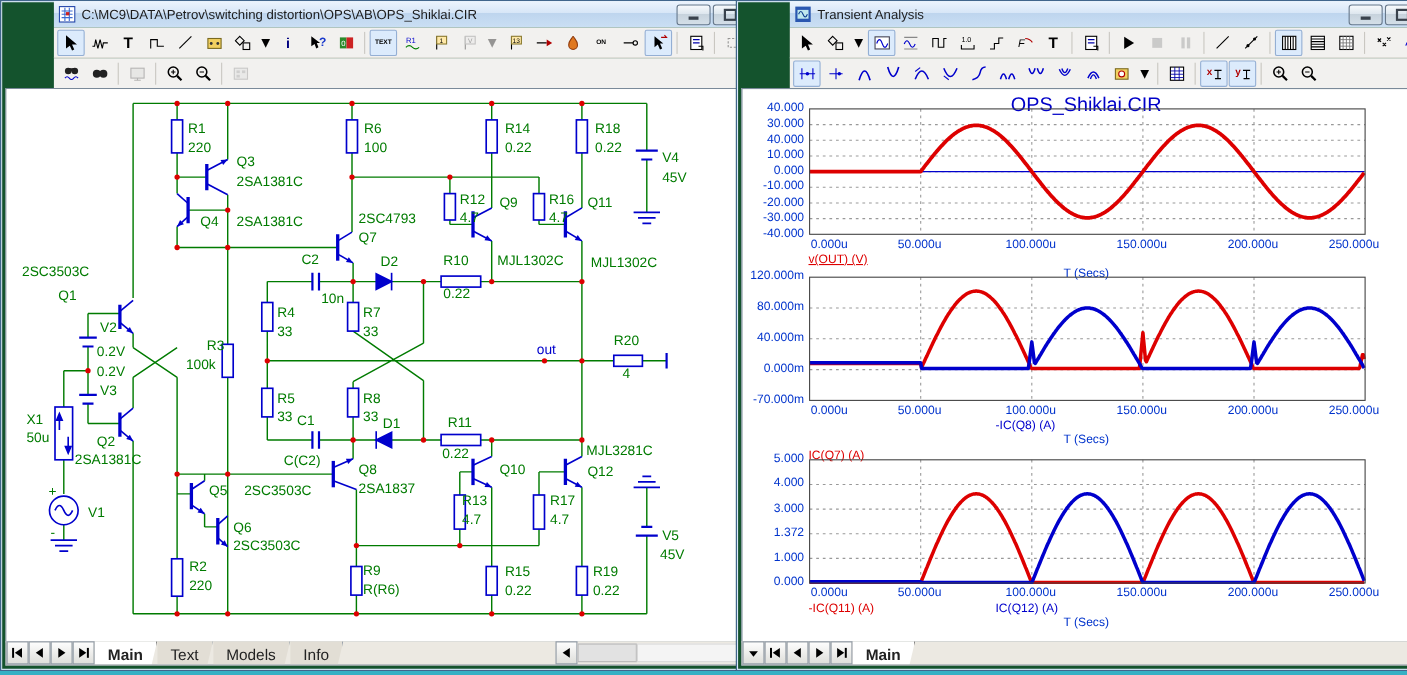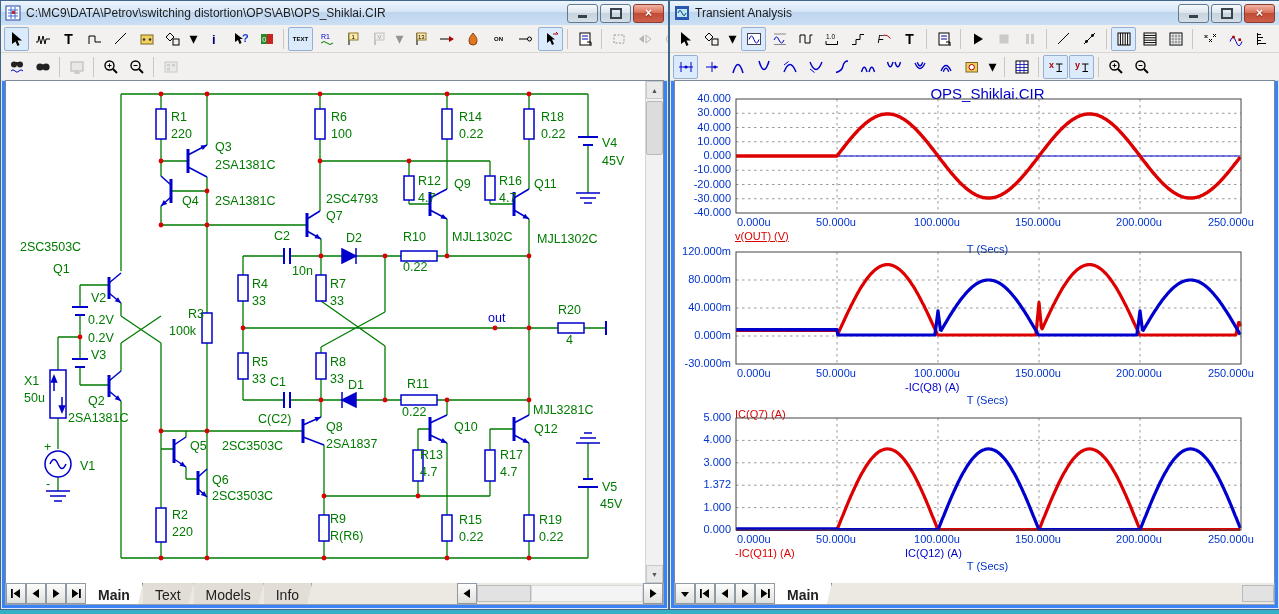--- a/index.html
+++ b/index.html
@@ -1,16 +1,16 @@
 <!DOCTYPE html>
 <html><head>
 <meta charset="utf-8">
 <style>
   html,body{margin:0;padding:0;width:1279px;height:614px;overflow:hidden;background:#35b0c4;font-family:"Liberation Sans",sans-serif;}
-  .win{position:absolute;top:0;height:608px;background:#3b82f6;border:1px solid #41668c;box-shadow:inset 0 0 0 1px #dcebfa;}
+  .win{position:absolute;top:0;height:608px;background:#14532d;border:1px solid #41668c;box-shadow:inset 0 0 0 1px #dcebfa;padding-left:48px;}
   #leftwin{left:0;width:667px;}
   #rightwin{left:669px;width:609px;}
   .titlebar{height:24px;display:flex;align-items:center;padding:0 4px;gap:5px;
     background:linear-gradient(#ecf4fd,#d7e6f7 45%,#bed5ee 46%,#cadff4);color:#1c1c1c;font-size:12px;white-space:nowrap;overflow:hidden;}
   .title-text{flex:1 1 auto;overflow:hidden;text-overflow:ellipsis;}
   .winbtns{display:flex;gap:2px;margin-left:4px;}
   .wbtn{width:29px;height:17px;border:1px solid #67788a;border-radius:3px;display:flex;align-items:center;justify-content:center;
     background:linear-gradient(#f7fafc,#dde6ee 45%,#c6d2dc 46%,#d4dfe8);}
   .wbtn.close{background:linear-gradient(#f1b5a6,#da705a 45%,#c04a34 46%,#cd604c);border-color:#8d3b2c;}
   .glyph-min{width:9px;height:3px;background:#39424d;margin-top:6px;}
@@ -33,21 +33,21 @@
   .tabbar{position:absolute;left:4px;right:4px;bottom:4px;height:21px;background:#ece9e2;border:1px solid #9aa4ae;border-top:none;display:flex;align-items:stretch;}
   .navbtn{width:18px;border:1px solid #8f9aa5;background:linear-gradient(#fdfdfd,#dfdfdb);display:flex;align-items:center;justify-content:center;flex:0 0 auto;}
   .tab{padding:2px 12px 0 12px;font-size:14px;color:#222;border-right:1px solid #8f9aa5;background:#e2ded5;display:flex;align-items:center;flex:0 0 auto;clip-path:polygon(0 0,100% 0,calc(100% - 5px) 100%,0 100%);}
   .tab.activetab{background:#fff;font-weight:bold;border-right:1px solid #555;}
   .tabwell{flex:1 1 auto;}
   .hsb{display:flex;flex:0 0 auto;align-items:stretch;}
   .sb-thumb-h{width:52px;background:#e2e2e2;border:1px solid #b9b9b9;margin:2px 0;}
   .hsb .trk{width:110px;background:#f4f4f4;border:1px solid #d9d9d9;margin:2px 0;}
   .plotclient{position:absolute;left:4px;right:4px;top:79px;bottom:25px;background:#fff;border:1px solid #7a8a99;overflow:hidden;}
   .plotblock{position:absolute;left:0;width:100%;}
-  .ptitle{position:absolute;font-size:15px;color:#0000c8;transform:translateX(-50%);white-space:nowrap;}
+  .ptitle{position:absolute;font-size:18px;color:#0000c8;transform:translateX(-50%);white-space:nowrap;}
   .ylab{position:absolute;font-size:11px;color:#0033cc;text-align:right;width:56px;white-space:nowrap;}
   .xlab{position:absolute;font-size:11px;color:#0033cc;white-space:nowrap;}
   .legend{position:absolute;font-size:11px;white-space:nowrap;}
   .axislabel{position:absolute;font-size:11px;color:#0033cc;transform:translateX(-50%);white-space:nowrap;}
   .plotsvg{position:absolute;}
   svg text{font-family:"Liberation Sans",sans-serif;}
 </style>
 </head>
 <body>
 
@@ -871,21 +871,21 @@
         <div class="xlab" style="top: 131px; left: 464px; transform: translateX(-50%);">200.000u</div>
         <div class="xlab" style="top: 131px; left: 565px; transform: translateX(-70%);">250.000u</div>
         <div class="legend" style="left: 60px; top: 145px; color: rgb(221, 0, 0); text-decoration: underline;">v(OUT) (V)</div>
         <div class="axislabel" style="left: 312.5px; top: 158px;">T (Secs)</div>
       </div>
       <div class="plotblock" style="top: 170px; height: 165px;">
         <div class="ylab" style="left: 0px; top: -6px;">120.000m</div>
         <div class="ylab" style="left: 0px; top: 22px;">80.000m</div>
         <div class="ylab" style="left: 0px; top: 50px;">40.000m</div>
         <div class="ylab" style="left: 0px; top: 78px;">0.000m</div>
-        <div class="ylab" style="left: 0px; top: 106px;">-30.000m</div>
+        <div class="ylab" style="left: 0px; top: 106px;">-70.000m</div>
         <svg class="plotsvg" style="left:60px;top:0px" width="507" height="114">
           <line x1="102" y1="1" x2="102" y2="113" stroke="#999" stroke-dasharray="2.5,3.5"></line>
           <line x1="203" y1="1" x2="203" y2="113" stroke="#999" stroke-dasharray="2.5,3.5"></line>
           <line x1="304" y1="1" x2="304" y2="113" stroke="#999" stroke-dasharray="2.5,3.5"></line>
           <line x1="405" y1="1" x2="405" y2="113" stroke="#999" stroke-dasharray="2.5,3.5"></line>
           <line x1="1" y1="29" x2="506" y2="29" stroke="#999" stroke-dasharray="2.5,3.5"></line>
           <line x1="1" y1="57" x2="506" y2="57" stroke="#999" stroke-dasharray="2.5,3.5"></line>
           <line x1="1" y1="85" x2="506" y2="85" stroke="#999" stroke-dasharray="2.5,3.5"></line>
           <polyline points="1.0,79.4 1.8,79.4 2.6,79.4 3.4,79.4 4.2,79.4 5.0,79.4 5.8,79.4 6.7,79.4 7.5,79.4 8.3,79.4 9.1,79.4 9.9,79.4 10.7,79.4 11.5,79.4 12.3,79.4 13.1,79.4 13.9,79.4 14.7,79.4 15.5,79.4 16.4,79.4 17.2,79.4 18.0,79.4 18.8,79.4 19.6,79.4 20.4,79.4 21.2,79.4 22.0,79.4 22.8,79.4 23.6,79.4 24.4,79.4 25.2,79.4 26.0,79.4 26.9,79.4 27.7,79.4 28.5,79.4 29.3,79.4 30.1,79.4 30.9,79.4 31.7,79.4 32.5,79.4 33.3,79.4 34.1,79.4 34.9,79.4 35.7,79.4 36.6,79.4 37.4,79.4 38.2,79.4 39.0,79.4 39.8,79.4 40.6,79.4 41.4,79.4 42.2,79.4 43.0,79.4 43.8,79.4 44.6,79.4 45.4,79.4 46.2,79.4 47.1,79.4 47.9,79.4 48.7,79.4 49.5,79.4 50.3,79.4 51.1,79.4 51.9,79.4 52.7,79.4 53.5,79.4 54.3,79.4 55.1,79.4 55.9,79.4 56.8,79.4 57.6,79.4 58.4,79.4 59.2,79.4 60.0,79.4 60.8,79.4 61.6,79.4 62.4,79.4 63.2,79.4 64.0,79.4 64.8,79.4 65.6,79.4 66.4,79.4 67.3,79.4 68.1,79.4 68.9,79.4 69.7,79.4 70.5,79.4 71.3,79.4 72.1,79.4 72.9,79.4 73.7,79.4 74.5,79.4 75.3,79.4 76.1,79.4 77.0,79.4 77.8,79.4 78.6,79.4 79.4,79.4 80.2,79.4 81.0,79.4 81.8,79.4 82.6,79.4 83.4,79.4 84.2,79.4 85.0,79.4 85.8,79.4 86.6,79.4 87.5,79.4 88.3,79.4 89.1,79.4 89.9,79.4 90.7,79.4 91.5,79.4 92.3,79.4 93.1,79.4 93.9,79.4 94.7,79.4 95.5,79.4 96.3,79.4 97.2,79.4 98.0,79.4 98.8,79.4 99.6,79.4 100.4,79.4 101.2,79.4 102.0,79.4 102.8,83.2 103.6,81.4 104.4,79.6 105.2,77.8 106.0,76.1 106.8,74.3 107.7,72.5 108.5,70.7 109.3,69.0 110.1,67.2 110.9,65.5 111.7,63.8 112.5,62.1 113.3,60.4 114.1,58.7 114.9,57.1 115.7,55.4 116.5,53.8 117.4,52.2 118.2,50.6 119.0,49.0 119.8,47.5 120.6,46.0 121.4,44.5 122.2,43.0 123.0,41.6 123.8,40.2 124.6,38.8 125.4,37.4 126.2,36.1 127.0,34.8 127.9,33.6 128.7,32.3 129.5,31.1 130.3,30.0 131.1,28.9 131.9,27.8 132.7,26.7 133.5,25.7 134.3,24.7 135.1,23.8 135.9,22.9 136.7,22.0 137.6,21.2 138.4,20.4 139.2,19.7 140.0,18.9 140.8,18.3 141.6,17.7 142.4,17.1 143.2,16.6 144.0,16.1 144.8,15.6 145.6,15.2 146.4,14.9 147.2,14.6 148.1,14.3 148.9,14.1 149.7,13.9 150.5,13.7 151.3,13.7 152.1,13.6 152.9,13.6 153.7,13.7 154.5,13.7 155.3,13.9 156.1,14.1 156.9,14.3 157.8,14.6 158.6,14.9 159.4,15.2 160.2,15.6 161.0,16.1 161.8,16.6 162.6,17.1 163.4,17.7 164.2,18.3 165.0,18.9 165.8,19.7 166.6,20.4 167.4,21.2 168.3,22.0 169.1,22.9 169.9,23.8 170.7,24.7 171.5,25.7 172.3,26.7 173.1,27.8 173.9,28.9 174.7,30.0 175.5,31.1 176.3,32.3 177.1,33.6 178.0,34.8 178.8,36.1 179.6,37.4 180.4,38.8 181.2,40.2 182.0,41.6 182.8,43.0 183.6,44.5 184.4,46.0 185.2,47.5 186.0,49.0 186.8,50.6 187.6,52.2 188.5,53.8 189.3,55.4 190.1,57.1 190.9,58.7 191.7,60.4 192.5,62.1 193.3,63.8 194.1,65.5 194.9,67.2 195.7,69.0 196.5,70.7 197.3,72.5 198.2,74.3 199.0,76.1 199.8,77.8 200.6,79.6 201.4,81.4 202.2,83.2 203.0,84.0 203.8,84.0 204.6,84.0 205.4,84.0 206.2,84.0 207.0,84.0 207.8,84.0 208.7,84.0 209.5,84.0 210.3,84.0 211.1,84.0 211.9,84.0 212.7,84.0 213.5,84.0 214.3,84.0 215.1,84.0 215.9,84.0 216.7,84.0 217.5,84.0 218.4,84.0 219.2,84.0 220.0,84.0 220.8,84.0 221.6,84.0 222.4,84.0 223.2,84.0 224.0,84.0 224.8,84.0 225.6,84.0 226.4,84.0 227.2,84.0 228.0,84.0 228.9,84.0 229.7,84.0 230.5,84.0 231.3,84.0 232.1,84.0 232.9,84.0 233.7,84.0 234.5,84.0 235.3,84.0 236.1,84.0 236.9,84.0 237.7,84.0 238.6,84.0 239.4,84.0 240.2,84.0 241.0,84.0 241.8,84.0 242.6,84.0 243.4,84.0 244.2,84.0 245.0,84.0 245.8,84.0 246.6,84.0 247.4,84.0 248.2,84.0 249.1,84.0 249.9,84.0 250.7,84.0 251.5,84.0 252.3,84.0 253.1,84.0 253.9,84.0 254.7,84.0 255.5,84.0 256.3,84.0 257.1,84.0 257.9,84.0 258.8,84.0 259.6,84.0 260.4,84.0 261.2,84.0 262.0,84.0 262.8,84.0 263.6,84.0 264.4,84.0 265.2,84.0 266.0,84.0 266.8,84.0 267.6,84.0 268.4,84.0 269.3,84.0 270.1,84.0 270.9,84.0 271.7,84.0 272.5,84.0 273.3,84.0 274.1,84.0 274.9,84.0 275.7,84.0 276.5,84.0 277.3,84.0 278.1,84.0 279.0,84.0 279.8,84.0 280.6,84.0 281.4,84.0 282.2,84.0 283.0,84.0 283.8,84.0 284.6,84.0 285.4,84.0 286.2,84.0 287.0,84.0 287.8,84.0 288.6,84.0 289.5,84.0 290.3,84.0 291.1,84.0 291.9,84.0 292.7,84.0 293.5,84.0 294.3,84.0 295.1,84.0 295.9,84.0 296.7,84.0 297.5,84.0 298.3,84.0 299.2,84.0 300.0,84.0 300.8,84.0 301.6,76.6 302.4,68.2 303.2,59.8 304.0,51.4 304.8,59.8 305.6,68.2 306.4,76.6 307.2,77.8 308.0,76.1 308.8,74.3 309.7,72.5 310.5,70.7 311.3,69.0 312.1,67.2 312.9,65.5 313.7,63.8 314.5,62.1 315.3,60.4 316.1,58.7 316.9,57.1 317.7,55.4 318.5,53.8 319.4,52.2 320.2,50.6 321.0,49.0 321.8,47.5 322.6,46.0 323.4,44.5 324.2,43.0 325.0,41.6 325.8,40.2 326.6,38.8 327.4,37.4 328.2,36.1 329.0,34.8 329.9,33.6 330.7,32.3 331.5,31.1 332.3,30.0 333.1,28.9 333.9,27.8 334.7,26.7 335.5,25.7 336.3,24.7 337.1,23.8 337.9,22.9 338.7,22.0 339.6,21.2 340.4,20.4 341.2,19.7 342.0,18.9 342.8,18.3 343.6,17.7 344.4,17.1 345.2,16.6 346.0,16.1 346.8,15.6 347.6,15.2 348.4,14.9 349.2,14.6 350.1,14.3 350.9,14.1 351.7,13.9 352.5,13.7 353.3,13.7 354.1,13.6 354.9,13.6 355.7,13.7 356.5,13.7 357.3,13.9 358.1,14.1 358.9,14.3 359.8,14.6 360.6,14.9 361.4,15.2 362.2,15.6 363.0,16.1 363.8,16.6 364.6,17.1 365.4,17.7 366.2,18.3 367.0,18.9 367.8,19.7 368.6,20.4 369.4,21.2 370.3,22.0 371.1,22.9 371.9,23.8 372.7,24.7 373.5,25.7 374.3,26.7 375.1,27.8 375.9,28.9 376.7,30.0 377.5,31.1 378.3,32.3 379.1,33.6 380.0,34.8 380.8,36.1 381.6,37.4 382.4,38.8 383.2,40.2 384.0,41.6 384.8,43.0 385.6,44.5 386.4,46.0 387.2,47.5 388.0,49.0 388.8,50.6 389.6,52.2 390.5,53.8 391.3,55.4 392.1,57.1 392.9,58.7 393.7,60.4 394.5,62.1 395.3,63.8 396.1,65.5 396.9,67.2 397.7,69.0 398.5,70.7 399.3,72.5 400.2,74.3 401.0,76.1 401.8,77.8 402.6,79.6 403.4,81.4 404.2,83.2 405.0,84.0 405.8,84.0 406.6,84.0 407.4,84.0 408.2,84.0 409.0,84.0 409.8,84.0 410.7,84.0 411.5,84.0 412.3,84.0 413.1,84.0 413.9,84.0 414.7,84.0 415.5,84.0 416.3,84.0 417.1,84.0 417.9,84.0 418.7,84.0 419.5,84.0 420.4,84.0 421.2,84.0 422.0,84.0 422.8,84.0 423.6,84.0 424.4,84.0 425.2,84.0 426.0,84.0 426.8,84.0 427.6,84.0 428.4,84.0 429.2,84.0 430.0,84.0 430.9,84.0 431.7,84.0 432.5,84.0 433.3,84.0 434.1,84.0 434.9,84.0 435.7,84.0 436.5,84.0 437.3,84.0 438.1,84.0 438.9,84.0 439.7,84.0 440.6,84.0 441.4,84.0 442.2,84.0 443.0,84.0 443.8,84.0 444.6,84.0 445.4,84.0 446.2,84.0 447.0,84.0 447.8,84.0 448.6,84.0 449.4,84.0 450.2,84.0 451.1,84.0 451.9,84.0 452.7,84.0 453.5,84.0 454.3,84.0 455.1,84.0 455.9,84.0 456.7,84.0 457.5,84.0 458.3,84.0 459.1,84.0 459.9,84.0 460.8,84.0 461.6,84.0 462.4,84.0 463.2,84.0 464.0,84.0 464.8,84.0 465.6,84.0 466.4,84.0 467.2,84.0 468.0,84.0 468.8,84.0 469.6,84.0 470.4,84.0 471.3,84.0 472.1,84.0 472.9,84.0 473.7,84.0 474.5,84.0 475.3,84.0 476.1,84.0 476.9,84.0 477.7,84.0 478.5,84.0 479.3,84.0 480.1,84.0 481.0,84.0 481.8,84.0 482.6,84.0 483.4,84.0 484.2,84.0 485.0,84.0 485.8,84.0 486.6,84.0 487.4,84.0 488.2,84.0 489.0,84.0 489.8,84.0 490.6,84.0 491.5,84.0 492.3,84.0 493.1,84.0 493.9,84.0 494.7,84.0 495.5,84.0 496.3,84.0 497.1,84.0 497.9,84.0 498.7,84.0 499.5,84.0 500.3,84.0 501.2,83.1 502.0,79.2 502.8,75.4 503.6,71.5 504.4,71.5 505.2,75.4 " fill="none" stroke="#dd0000" stroke-width="3.2" stroke-linejoin="round"></polyline>
           <polyline points="1.0,78.7 1.8,78.7 2.6,78.7 3.4,78.7 4.2,78.7 5.0,78.7 5.8,78.7 6.7,78.7 7.5,78.7 8.3,78.7 9.1,78.7 9.9,78.7 10.7,78.7 11.5,78.7 12.3,78.7 13.1,78.7 13.9,78.7 14.7,78.7 15.5,78.7 16.4,78.7 17.2,78.7 18.0,78.7 18.8,78.7 19.6,78.7 20.4,78.7 21.2,78.7 22.0,78.7 22.8,78.7 23.6,78.7 24.4,78.7 25.2,78.7 26.0,78.7 26.9,78.7 27.7,78.7 28.5,78.7 29.3,78.7 30.1,78.7 30.9,78.7 31.7,78.7 32.5,78.7 33.3,78.7 34.1,78.7 34.9,78.7 35.7,78.7 36.6,78.7 37.4,78.7 38.2,78.7 39.0,78.7 39.8,78.7 40.6,78.7 41.4,78.7 42.2,78.7 43.0,78.7 43.8,78.7 44.6,78.7 45.4,78.7 46.2,78.7 47.1,78.7 47.9,78.7 48.7,78.7 49.5,78.7 50.3,78.7 51.1,78.7 51.9,78.7 52.7,78.7 53.5,78.7 54.3,78.7 55.1,78.7 55.9,78.7 56.8,78.7 57.6,78.7 58.4,78.7 59.2,78.7 60.0,78.7 60.8,78.7 61.6,78.7 62.4,78.7 63.2,78.7 64.0,78.7 64.8,78.7 65.6,78.7 66.4,78.7 67.3,78.7 68.1,78.7 68.9,78.7 69.7,78.7 70.5,78.7 71.3,78.7 72.1,78.7 72.9,78.7 73.7,78.7 74.5,78.7 75.3,78.7 76.1,78.7 77.0,78.7 77.8,78.7 78.6,78.7 79.4,78.7 80.2,78.7 81.0,78.7 81.8,78.7 82.6,78.7 83.4,78.7 84.2,78.7 85.0,78.7 85.8,78.7 86.6,78.7 87.5,78.7 88.3,78.7 89.1,78.7 89.9,78.7 90.7,78.7 91.5,78.7 92.3,78.7 93.1,78.7 93.9,78.7 94.7,78.7 95.5,78.7 96.3,78.7 97.2,78.7 98.0,78.7 98.8,78.7 99.6,78.7 100.4,78.7 101.2,78.7 102.0,78.7 102.8,84.0 103.6,84.0 104.4,84.0 105.2,84.0 106.0,84.0 106.8,84.0 107.7,84.0 108.5,84.0 109.3,84.0 110.1,84.0 110.9,84.0 111.7,84.0 112.5,84.0 113.3,84.0 114.1,84.0 114.9,84.0 115.7,84.0 116.5,84.0 117.4,84.0 118.2,84.0 119.0,84.0 119.8,84.0 120.6,84.0 121.4,84.0 122.2,84.0 123.0,84.0 123.8,84.0 124.6,84.0 125.4,84.0 126.2,84.0 127.0,84.0 127.9,84.0 128.7,84.0 129.5,84.0 130.3,84.0 131.1,84.0 131.9,84.0 132.7,84.0 133.5,84.0 134.3,84.0 135.1,84.0 135.9,84.0 136.7,84.0 137.6,84.0 138.4,84.0 139.2,84.0 140.0,84.0 140.8,84.0 141.6,84.0 142.4,84.0 143.2,84.0 144.0,84.0 144.8,84.0 145.6,84.0 146.4,84.0 147.2,84.0 148.1,84.0 148.9,84.0 149.7,84.0 150.5,84.0 151.3,84.0 152.1,84.0 152.9,84.0 153.7,84.0 154.5,84.0 155.3,84.0 156.1,84.0 156.9,84.0 157.8,84.0 158.6,84.0 159.4,84.0 160.2,84.0 161.0,84.0 161.8,84.0 162.6,84.0 163.4,84.0 164.2,84.0 165.0,84.0 165.8,84.0 166.6,84.0 167.4,84.0 168.3,84.0 169.1,84.0 169.9,84.0 170.7,84.0 171.5,84.0 172.3,84.0 173.1,84.0 173.9,84.0 174.7,84.0 175.5,84.0 176.3,84.0 177.1,84.0 178.0,84.0 178.8,84.0 179.6,84.0 180.4,84.0 181.2,84.0 182.0,84.0 182.8,84.0 183.6,84.0 184.4,84.0 185.2,84.0 186.0,84.0 186.8,84.0 187.6,84.0 188.5,84.0 189.3,84.0 190.1,84.0 190.9,84.0 191.7,84.0 192.5,84.0 193.3,84.0 194.1,84.0 194.9,84.0 195.7,84.0 196.5,84.0 197.3,84.0 198.2,84.0 199.0,84.0 199.8,84.0 200.6,78.7 201.4,72.4 202.2,66.1 203.0,59.8 203.8,66.1 204.6,72.4 205.4,78.7 206.2,79.4 207.0,78.0 207.8,76.6 208.7,75.2 209.5,73.8 210.3,72.4 211.1,71.1 211.9,69.7 212.7,68.4 213.5,67.0 214.3,65.7 215.1,64.4 215.9,63.1 216.7,61.8 217.5,60.5 218.4,59.3 219.2,58.0 220.0,56.8 220.8,55.6 221.6,54.4 222.4,53.2 223.2,52.1 224.0,51.0 224.8,49.8 225.6,48.8 226.4,47.7 227.2,46.7 228.0,45.7 228.9,44.7 229.7,43.7 230.5,42.8 231.3,41.9 232.1,41.0 232.9,40.1 233.7,39.3 234.5,38.5 235.3,37.7 236.1,37.0 236.9,36.3 237.7,35.6 238.6,34.9 239.4,34.3 240.2,33.7 241.0,33.2 241.8,32.7 242.6,32.2 243.4,31.7 244.2,31.3 245.0,30.9 245.8,30.6 246.6,30.3 247.4,30.0 248.2,29.7 249.1,29.5 249.9,29.4 250.7,29.2 251.5,29.1 252.3,29.0 253.1,29.0 253.9,29.0 254.7,29.0 255.5,29.1 256.3,29.2 257.1,29.4 257.9,29.5 258.8,29.7 259.6,30.0 260.4,30.3 261.2,30.6 262.0,30.9 262.8,31.3 263.6,31.7 264.4,32.2 265.2,32.7 266.0,33.2 266.8,33.7 267.6,34.3 268.4,34.9 269.3,35.6 270.1,36.3 270.9,37.0 271.7,37.7 272.5,38.5 273.3,39.3 274.1,40.1 274.9,41.0 275.7,41.9 276.5,42.8 277.3,43.7 278.1,44.7 279.0,45.7 279.8,46.7 280.6,47.7 281.4,48.8 282.2,49.8 283.0,51.0 283.8,52.1 284.6,53.2 285.4,54.4 286.2,55.6 287.0,56.8 287.8,58.0 288.6,59.3 289.5,60.5 290.3,61.8 291.1,63.1 291.9,64.4 292.7,65.7 293.5,67.0 294.3,68.4 295.1,69.7 295.9,71.1 296.7,72.4 297.5,73.8 298.3,75.2 299.2,76.6 300.0,78.0 300.8,79.4 301.6,80.8 302.4,82.2 303.2,83.6 304.0,84.0 304.8,84.0 305.6,84.0 306.4,84.0 307.2,84.0 308.0,84.0 308.8,84.0 309.7,84.0 310.5,84.0 311.3,84.0 312.1,84.0 312.9,84.0 313.7,84.0 314.5,84.0 315.3,84.0 316.1,84.0 316.9,84.0 317.7,84.0 318.5,84.0 319.4,84.0 320.2,84.0 321.0,84.0 321.8,84.0 322.6,84.0 323.4,84.0 324.2,84.0 325.0,84.0 325.8,84.0 326.6,84.0 327.4,84.0 328.2,84.0 329.0,84.0 329.9,84.0 330.7,84.0 331.5,84.0 332.3,84.0 333.1,84.0 333.9,84.0 334.7,84.0 335.5,84.0 336.3,84.0 337.1,84.0 337.9,84.0 338.7,84.0 339.6,84.0 340.4,84.0 341.2,84.0 342.0,84.0 342.8,84.0 343.6,84.0 344.4,84.0 345.2,84.0 346.0,84.0 346.8,84.0 347.6,84.0 348.4,84.0 349.2,84.0 350.1,84.0 350.9,84.0 351.7,84.0 352.5,84.0 353.3,84.0 354.1,84.0 354.9,84.0 355.7,84.0 356.5,84.0 357.3,84.0 358.1,84.0 358.9,84.0 359.8,84.0 360.6,84.0 361.4,84.0 362.2,84.0 363.0,84.0 363.8,84.0 364.6,84.0 365.4,84.0 366.2,84.0 367.0,84.0 367.8,84.0 368.6,84.0 369.4,84.0 370.3,84.0 371.1,84.0 371.9,84.0 372.7,84.0 373.5,84.0 374.3,84.0 375.1,84.0 375.9,84.0 376.7,84.0 377.5,84.0 378.3,84.0 379.1,84.0 380.0,84.0 380.8,84.0 381.6,84.0 382.4,84.0 383.2,84.0 384.0,84.0 384.8,84.0 385.6,84.0 386.4,84.0 387.2,84.0 388.0,84.0 388.8,84.0 389.6,84.0 390.5,84.0 391.3,84.0 392.1,84.0 392.9,84.0 393.7,84.0 394.5,84.0 395.3,84.0 396.1,84.0 396.9,84.0 397.7,84.0 398.5,84.0 399.3,84.0 400.2,84.0 401.0,84.0 401.8,84.0 402.6,78.7 403.4,72.4 404.2,66.1 405.0,59.8 405.8,66.1 406.6,72.4 407.4,78.7 408.2,79.4 409.0,78.0 409.8,76.6 410.7,75.2 411.5,73.8 412.3,72.4 413.1,71.1 413.9,69.7 414.7,68.4 415.5,67.0 416.3,65.7 417.1,64.4 417.9,63.1 418.7,61.8 419.5,60.5 420.4,59.3 421.2,58.0 422.0,56.8 422.8,55.6 423.6,54.4 424.4,53.2 425.2,52.1 426.0,51.0 426.8,49.8 427.6,48.8 428.4,47.7 429.2,46.7 430.0,45.7 430.9,44.7 431.7,43.7 432.5,42.8 433.3,41.9 434.1,41.0 434.9,40.1 435.7,39.3 436.5,38.5 437.3,37.7 438.1,37.0 438.9,36.3 439.7,35.6 440.6,34.9 441.4,34.3 442.2,33.7 443.0,33.2 443.8,32.7 444.6,32.2 445.4,31.7 446.2,31.3 447.0,30.9 447.8,30.6 448.6,30.3 449.4,30.0 450.2,29.7 451.1,29.5 451.9,29.4 452.7,29.2 453.5,29.1 454.3,29.0 455.1,29.0 455.9,29.0 456.7,29.0 457.5,29.1 458.3,29.2 459.1,29.4 459.9,29.5 460.8,29.7 461.6,30.0 462.4,30.3 463.2,30.6 464.0,30.9 464.8,31.3 465.6,31.7 466.4,32.2 467.2,32.7 468.0,33.2 468.8,33.7 469.6,34.3 470.4,34.9 471.3,35.6 472.1,36.3 472.9,37.0 473.7,37.7 474.5,38.5 475.3,39.3 476.1,40.1 476.9,41.0 477.7,41.9 478.5,42.8 479.3,43.7 480.1,44.7 481.0,45.7 481.8,46.7 482.6,47.7 483.4,48.8 484.2,49.8 485.0,51.0 485.8,52.1 486.6,53.2 487.4,54.4 488.2,55.6 489.0,56.8 489.8,58.0 490.6,59.3 491.5,60.5 492.3,61.8 493.1,63.1 493.9,64.4 494.7,65.7 495.5,67.0 496.3,68.4 497.1,69.7 497.9,71.1 498.7,72.4 499.5,73.8 500.3,75.2 501.2,76.6 502.0,78.0 502.8,79.4 503.6,80.8 504.4,82.2 505.2,83.6 " fill="none" stroke="#0000cc" stroke-width="3.2" stroke-linejoin="round"></polyline>

